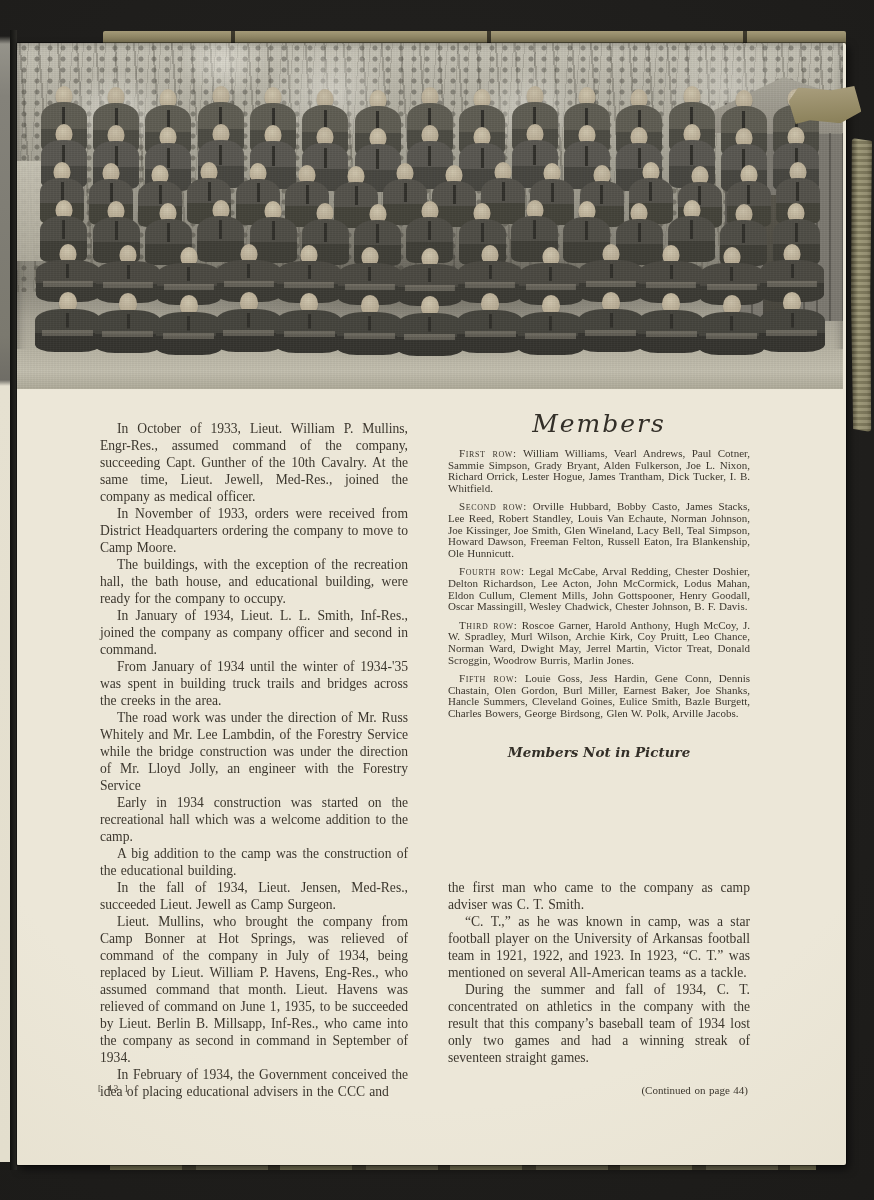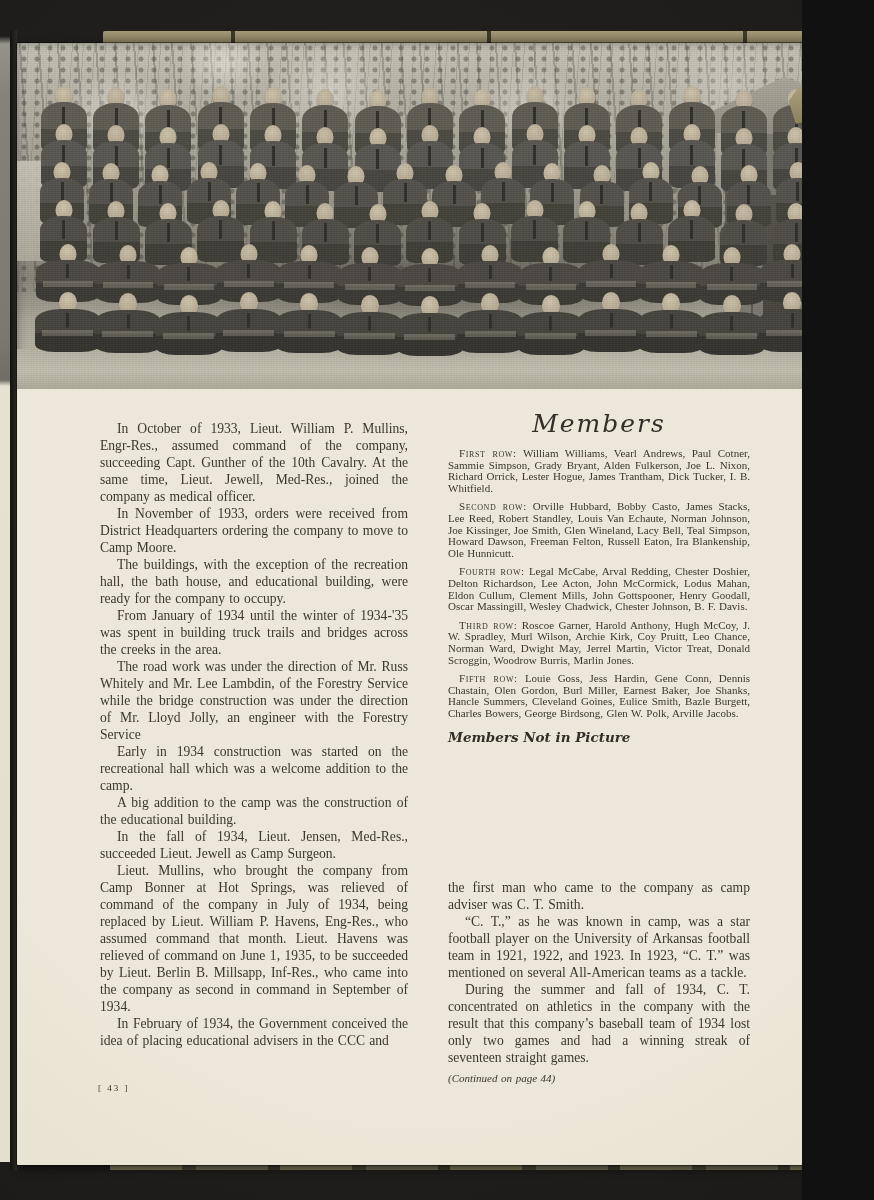--- a/index.html
+++ b/index.html
@@ -1,17 +1,17 @@
 <!DOCTYPE html>
 <html><head>
 <meta charset="utf-8">
 <style>
   html,body{margin:0;padding:0;background:#111;}
   .scan{
-    position:relative;width:802px;height:1200px;overflow:hidden;
+    position:relative;width:874px;height:1200px;overflow:hidden;
     background:radial-gradient(140% 120% at 45% 40%, #242321 0%, #1b1a18 70%, #131210 100%);
     font-family:"Liberation Serif", serif;
   }
   
   .facing-edge{
     position:absolute;left:0;top:36px;width:10px;height:1126px;
     background:linear-gradient(180deg,#1d1c1a 0px,#95938a 8px,#84827a 60px,#7b796f 300px,#6f6d66 344px,#e6e1d1 350px,#e3decd 100%);
   }
   .gutter{
     position:absolute;left:10px;top:30px;width:7px;height:1140px;
@@ -139,31 +139,31 @@
   .col-left p{margin:0;text-indent:17px;}
   .col-right{position:absolute;left:431px;top:366px;width:302px;}
   .m-title{
     margin:0 0 10px;text-align:center;font-style:italic;font-weight:500;
     font-family:"DejaVu Serif", serif;font-size:25px;letter-spacing:2px;color:#332f28;
   }
   .m-sub{font-style:italic;font-size:12.5px;margin:0 0 9px;}
   .m-row{font-size:11px;line-height:11.6px;text-align:justify;text-indent:11px;margin:0 0 7px;word-spacing:.05em;}
   .m-row .rl{font-variant:small-caps;letter-spacing:.6px;}
   .nip-title{
-    margin:10px 0 5px;font-style:italic;font-weight:bold;
+    margin:25px 0 5px;text-align:center;font-style:italic;font-weight:bold;
     font-family:"DejaVu Serif", serif;font-size:13.5px;color:#332f28;
   }
   .nip-names{font-size:11px;line-height:11.6px;text-align:justify;text-indent:11px;margin:0;word-spacing:.05em;}
   .rc-lower{
     position:absolute;left:431px;top:836px;width:302px;
     font-size:13.6px;line-height:17px;text-align:justify;word-spacing:.06em;
   }
   .rc-lower p{margin:0;text-indent:17px;}
   .rc-lower p:first-child{text-indent:0;}
-  .continued{font-style:italic;font-size:11px;text-align:left;margin-top:4px;padding-right:2px;}
+  .continued{font-size:11px;text-align:right;margin-top:16px;padding-right:2px;}
   .page-num{position:absolute;left:81px;top:1040px;font-size:9px;letter-spacing:2px;color:#3a352c;}
 </style>
 </head>
 <body>
 
 <div class="scan">
   <div class="facing-edge"></div>
   <div class="gutter"></div>
   <div class="top-deckle"></div>
   <div class="fore-edge"></div>
@@ -278,20 +278,21 @@
             <div class="person"></div>
           </div>
         </div>
       <div class="grain"></div>
     </div>
 
     <div class="col-left">
       <p>In October of 1933, Lieut. William P. Mullins, Engr-Res., assumed command of the company, succeeding Capt. Gunther of the 10th Cavalry.  At the same time, Lieut. Jewell, Med-Res., joined the company as medical officer.</p>
       <p>In November of 1933, orders were received from District Headquarters ordering the company to move to Camp Moore.</p>
       <p>The buildings, with the exception of the recreation hall, the bath house, and educational building, were ready for the company to occupy.</p>
+      <p>In January of 1934, Lieut. L. L. Smith, Inf-Res., joined the company as company officer and second in command.</p>
       <p>From January of 1934 until the winter of 1934-'35 was spent in building truck trails and bridges across the creeks in the area.</p>
       <p>The road work was under the direction of Mr. Russ Whitely and Mr. Lee Lambdin, of the Forestry Service while the bridge construction was under the direction of Mr. Lloyd Jolly, an engineer with the Forestry Service</p>
       <p>Early in 1934 construction was started on the recreational hall which was a welcome addition to the camp.</p>
       <p>A big addition to the camp was the construction of the educational building.</p>
       <p>In the fall of 1934, Lieut. Jensen, Med-Res., succeeded Lieut. Jewell as Camp Surgeon.</p>
       <p>Lieut. Mullins, who brought the company from Camp Bonner at Hot Springs, was relieved of command of the company in July of 1934, being replaced by Lieut. William P. Havens, Eng-Res., who assumed command that month.  Lieut. Havens was relieved of command on June 1, 1935, to be succeeded by Lieut. Berlin B. Millsapp, Inf-Res., who came into the company as second in command in September of 1934.</p>
       <p>In February of 1934, the Government conceived the idea of placing educational advisers in the CCC and</p>
     </div>
 
     <div class="col-right">

